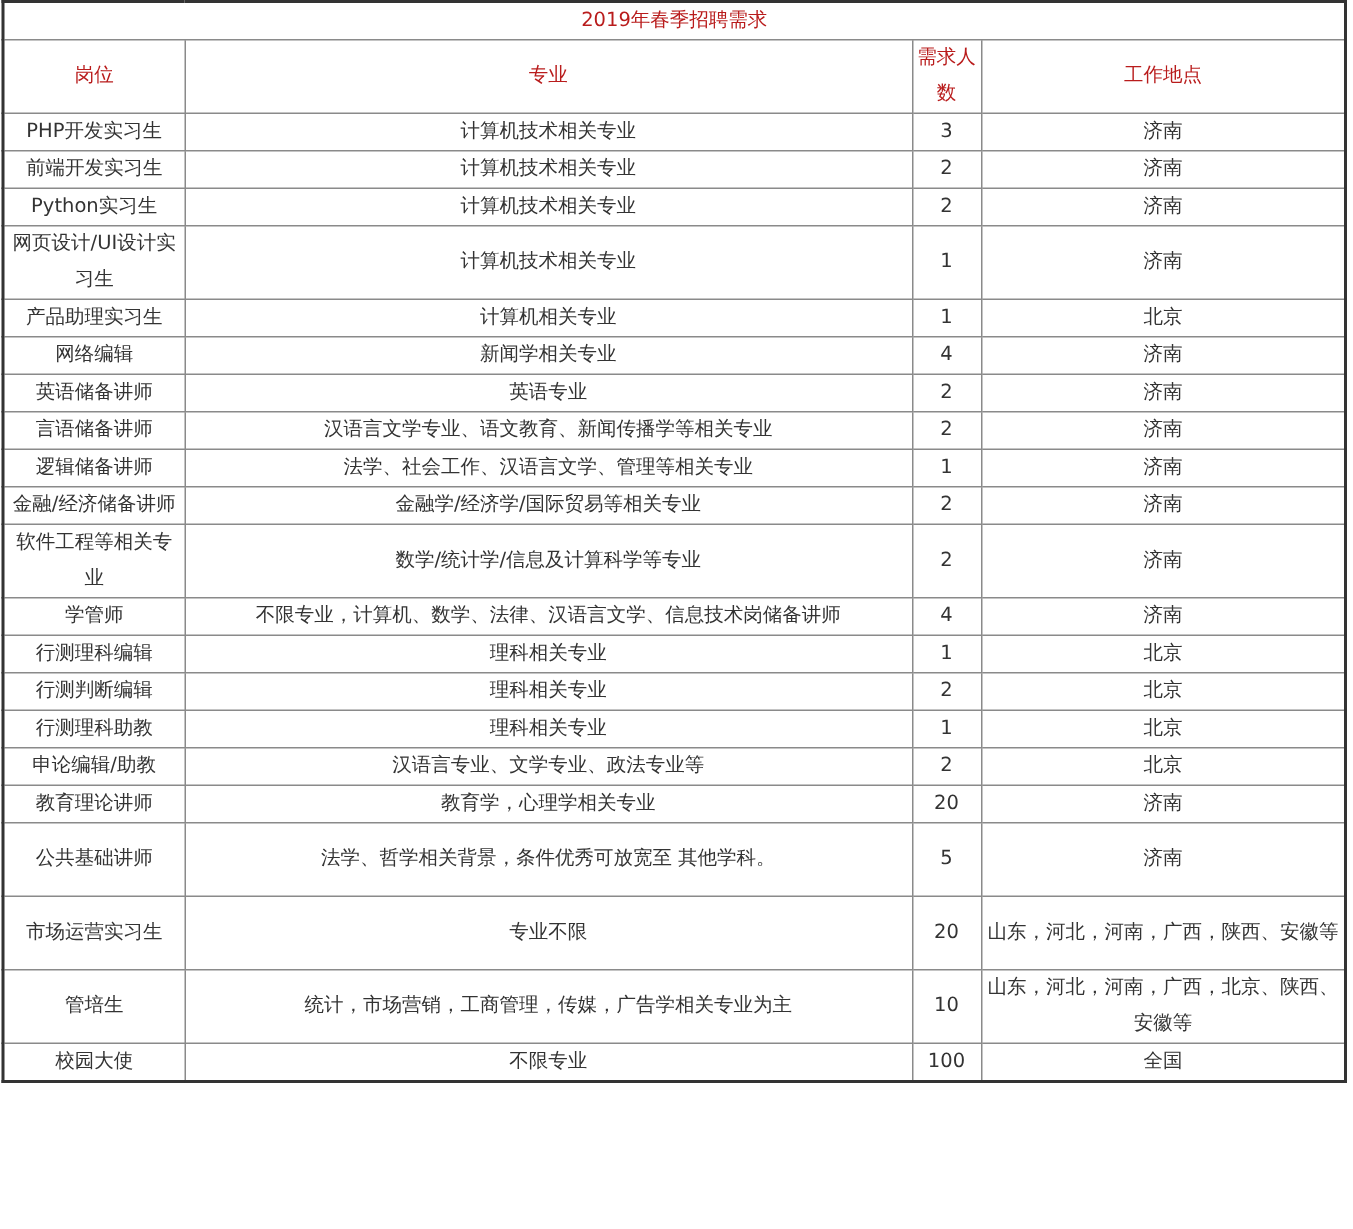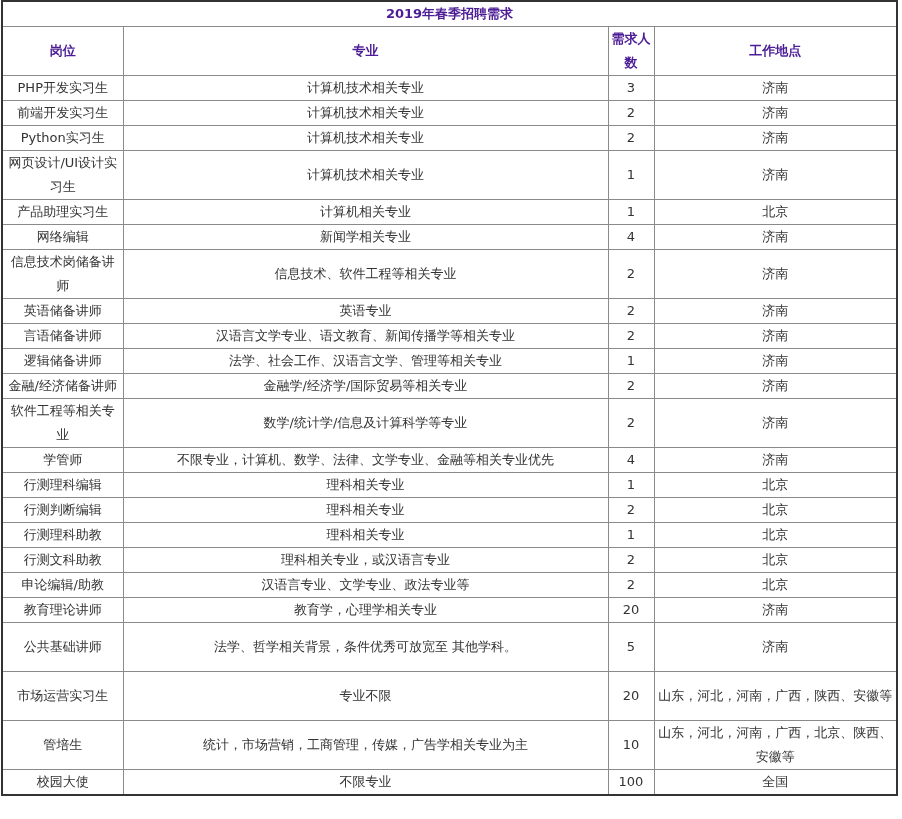--- a/index.html
+++ b/index.html
@@ -17,21 +17,21 @@
     table.recruit td, table.recruit th {
       border: 1px solid #8a8a8a;
       text-align: center;
       vertical-align: middle;
       padding: 0 2px;
       line-height: 24px;
       font-weight: normal;
       overflow: hidden;
       word-break: break-all;
     }
-    table.recruit th { font-weight: bold; color: #4c1d95; }
+    table.recruit th { font-weight: normal; color: #b91c1c; }
     tr.title-row th { height: 24px; line-height: 24px; font-size: 13px; }
     tr.head-row th { height: 48px; }
     tr.r1 td { height: 24px; }
     tr.r2 td { height: 48px; }
     td.top { vertical-align: top; margin-top: 26px; }
     col.c1 { width: 121px; }
     col.c2 { width: 485px; }
     col.c3 { width: 46px; }
     col.c4 { width: 243px; }
   </style>
@@ -85,26 +85,20 @@
     <td>计算机相关专业</td>
     <td>1</td>
     <td>北京</td>
   </tr>
   <tr class="r1">
     <td>网络编辑</td>
     <td>新闻学相关专业</td>
     <td>4</td>
     <td>济南</td>
   </tr>
-  <tr class="r2">
-    <td>信息技术岗储备讲师</td>
-    <td>信息技术、软件工程等相关专业</td>
-    <td>2</td>
-    <td>济南</td>
-  </tr>
   <tr class="r1">
     <td>英语储备讲师</td>
     <td>英语专业</td>
     <td>2</td>
     <td>济南</td>
   </tr>
   <tr class="r1">
     <td>言语储备讲师</td>
     <td>汉语言文学专业、语文教育、新闻传播学等相关专业</td>
     <td>2</td>
@@ -123,46 +117,40 @@
     <td>济南</td>
   </tr>
   <tr class="r1">
     <td>软件工程等相关专业</td>
     <td>数学/统计学/信息及计算科学等专业</td>
     <td>2</td>
     <td>济南</td>
   </tr>
   <tr class="r1">
     <td>学管师</td>
-    <td>不限专业，计算机、数学、法律、文学专业、金融等相关专业优先</td>
+    <td>不限专业，计算机、数学、法律、汉语言文学、信息技术岗储备讲师</td>
     <td>4</td>
     <td>济南</td>
   </tr>
   <tr class="r1">
     <td>行测理科编辑</td>
     <td>理科相关专业</td>
     <td>1</td>
     <td>北京</td>
   </tr>
   <tr class="r1">
     <td>行测判断编辑</td>
     <td>理科相关专业</td>
     <td>2</td>
     <td>北京</td>
   </tr>
   <tr class="r1">
     <td>行测理科助教</td>
     <td>理科相关专业</td>
     <td>1</td>
-    <td>北京</td>
-  </tr>
-  <tr class="r1">
-    <td>行测文科助教</td>
-    <td>理科相关专业，或汉语言专业</td>
-    <td>2</td>
     <td>北京</td>
   </tr>
   <tr class="r1">
     <td>申论编辑/助教</td>
     <td>汉语言专业、文学专业、政法专业等</td>
     <td>2</td>
     <td>北京</td>
   </tr>
   <tr class="r1">
     <td>教育理论讲师</td>

